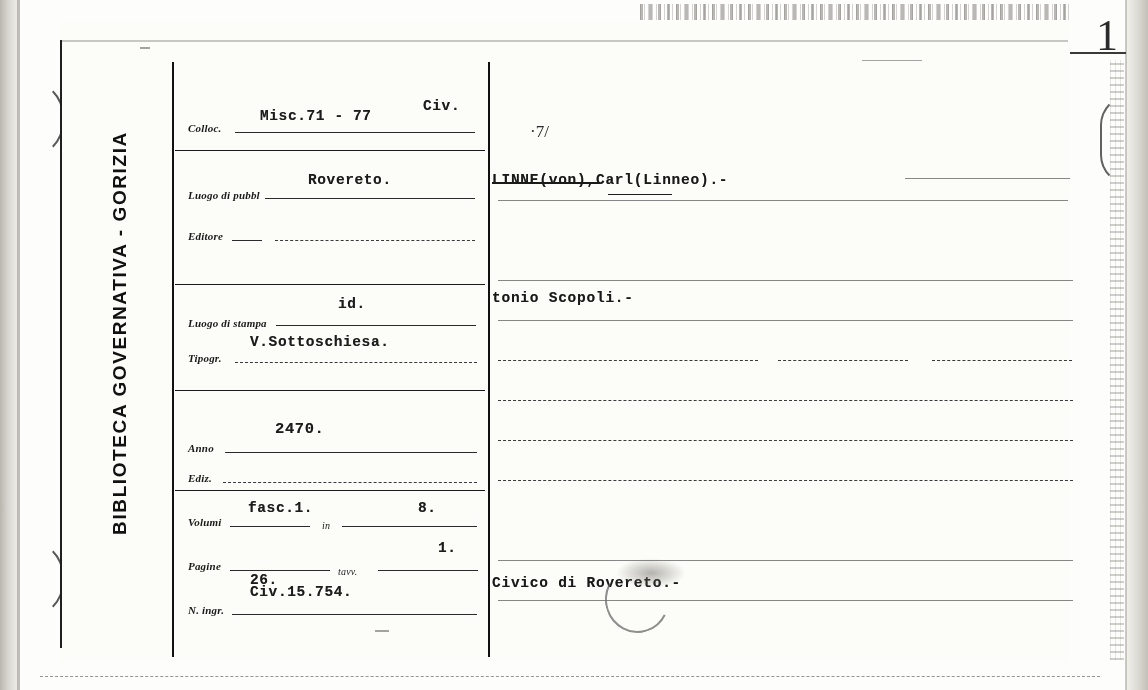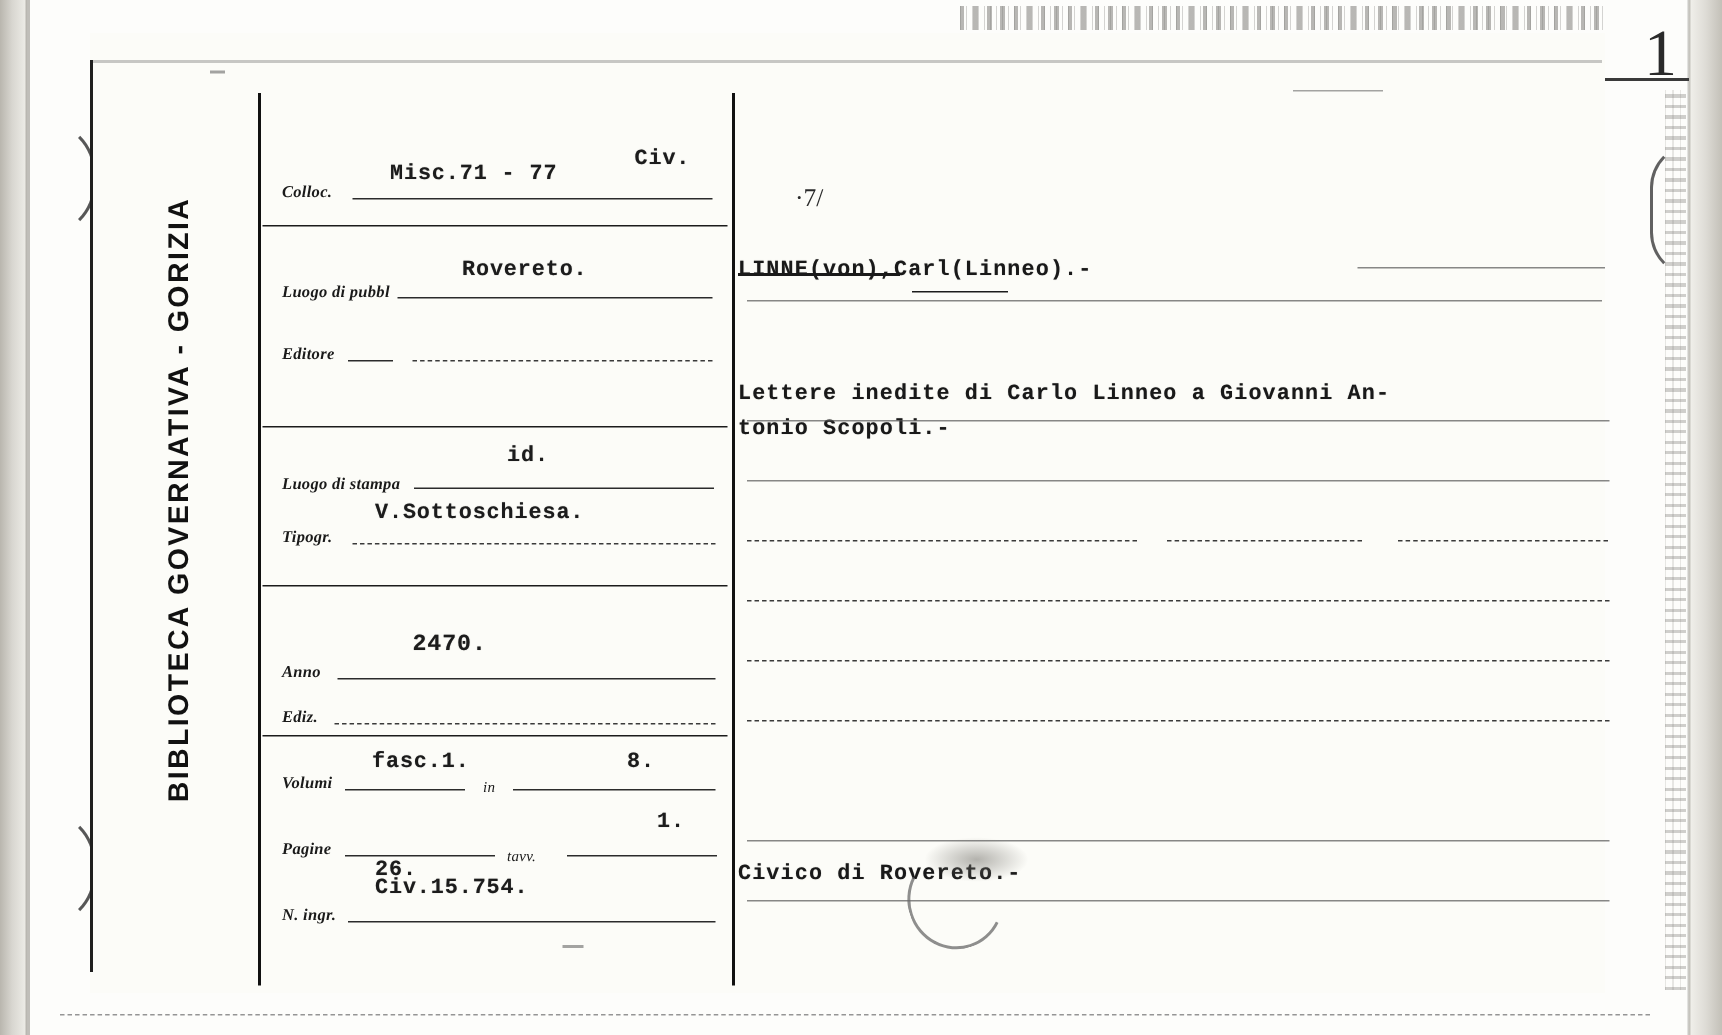--- a/index.html
+++ b/index.html
@@ -338,22 +338,21 @@
     <div class="typed" style="left:190px; top:562px;">Civ.15.754.</div>
 
     <div class="scribble">·7/</div>
 
     <div class="entry" style="left:432px; top:150px;">LINNE(von),Carl(Linneo).-</div>
     <div class="strike-head"></div>
     <div class="underline-head" style="left:548px; top:172px; width:64px;"></div>
     <div class="ruleline faint" style="left:438px; top:178px; width:570px;"></div>
     <div class="ruleline faint" style="left:845px; top:156px; width:165px;"></div>
 
-    <div class="entry" style="left:432px; top:233px;">Lettere inedite di Carlo Linneo a Giovanni An-</div>
-    <div class="entry" style="left:432px; top:256px;text-align:right;">tonio Scopoli.-</div>
+    <div class="entry" style="left:432px; top:268px;text-align:right;">tonio Scopoli.-</div>
     <div class="ruleline faint" style="left:438px; top:258px; width:575px;"></div>
     <div class="ruleline faint" style="left:438px; top:298px; width:575px;"></div>
 
     <div class="ruleline dashed" style="left:438px; top:338px; width:260px;"></div>
     <div class="ruleline dashed" style="left:718px; top:338px; width:130px;"></div>
     <div class="ruleline dashed" style="left:872px; top:338px; width:140px;"></div>
 
     <div class="ruleline dashed" style="left:438px; top:378px; width:575px;"></div>
     <div class="ruleline dashed" style="left:438px; top:418px; width:575px;"></div>
     <div class="ruleline dashed" style="left:438px; top:458px; width:575px;"></div>

